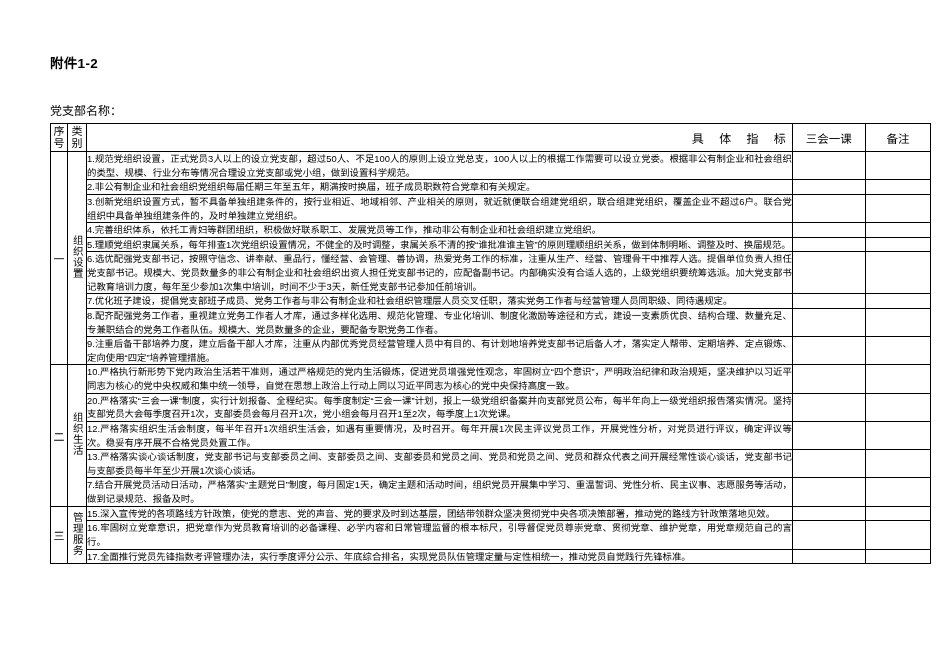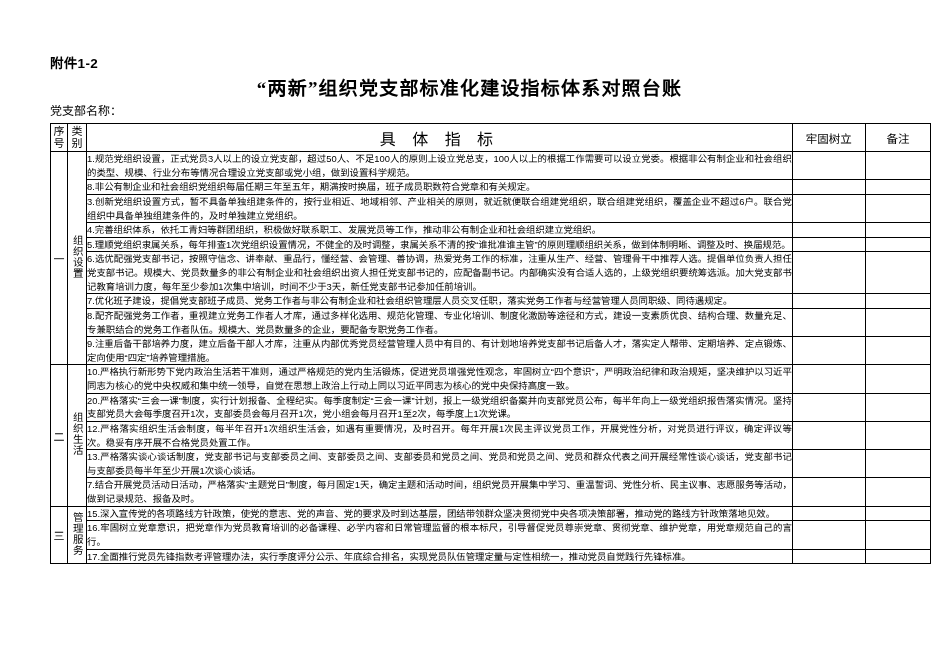--- a/index.html
+++ b/index.html
@@ -90,21 +90,22 @@
   th.vert-head {
     padding: 2px 0;
     line-height: 1.05;
   }
   th.vert-head span {
     display: block;
     font-size: 11px;
   }
   th.indicator-head {
     letter-spacing: 6px;
-    font-size: 16px;
+    font-size: 12px;
+    text-align: right;
   }
 
   td.cat-cell {
     text-align: center;
     font-size: 10.5px;
     line-height: 1.08;
     padding: 0 1px;
   }
   td.cat-cell .vtext {
     writing-mode: vertical-rl;
@@ -130,21 +131,20 @@
   tr.group-start > td { border-top: 1.6px solid #000; }
   table.ledger { border: 1.6px solid #000; }
 </style>
 </head>
 <body>
 
 <div class="page">
 
   <div class="attachment-no">附件1-2</div>
 
-  <div class="doc-title">“两新”组织党支部标准化建设指标体系对照台账</div>
 
   <div class="subhead-row">
     <div class="branch-name">党支部名称：</div>
   </div>
 
   <table class="ledger">
     <colgroup>
       <col class="c-seq">
         <col class="c-cat">
         <col class="c-ind">
@@ -155,34 +155,34 @@
       <tr>
         <th class="vert-head">
           <span>序</span>
           <span>号</span>
         </th>
         <th class="vert-head">
           <span>类</span>
           <span>别</span>
         </th>
         <th class="indicator-head">具 体 指 标</th>
-        <th>牢固树立</th>
+        <th>三会一课</th>
         <th>备注</th>
       </tr>
     </thead>
     <tbody>
         <tr class="group-start">
           <td class="seq-cell" rowspan="9">一</td>
           <td class="cat-cell" rowspan="9"><span class="vtext">组织设置</span></td>
           <td class="indicator-cell">1.规范党组织设置，正式党员3人以上的设立党支部，超过50人、不足100人的原则上设立党总支，100人以上的根据工作需要可以设立党委。根据非公有制企业和社会组织的类型、规模、行业分布等情况合理设立党支部或党小组，做到设置科学规范。</td>
           <td class="blank-cell"></td>
           <td class="blank-cell"></td>
         </tr>
         <tr>
-          <td class="indicator-cell">8.非公有制企业和社会组织党组织每届任期三年至五年，期满按时换届，班子成员职数符合党章和有关规定。</td>
+          <td class="indicator-cell">2.非公有制企业和社会组织党组织每届任期三年至五年，期满按时换届，班子成员职数符合党章和有关规定。</td>
           <td class="blank-cell"></td>
           <td class="blank-cell"></td>
         </tr>
         <tr>
           <td class="indicator-cell">3.创新党组织设置方式，暂不具备单独组建条件的，按行业相近、地域相邻、产业相关的原则，就近就便联合组建党组织，联合组建党组织，覆盖企业不超过6户。联合党组织中具备单独组建条件的，及时单独建立党组织。</td>
           <td class="blank-cell"></td>
           <td class="blank-cell"></td>
         </tr>
         <tr>
           <td class="indicator-cell">4.完善组织体系，依托工青妇等群团组织，积极做好联系职工、发展党员等工作，推动非公有制企业和社会组织建立党组织。</td>

